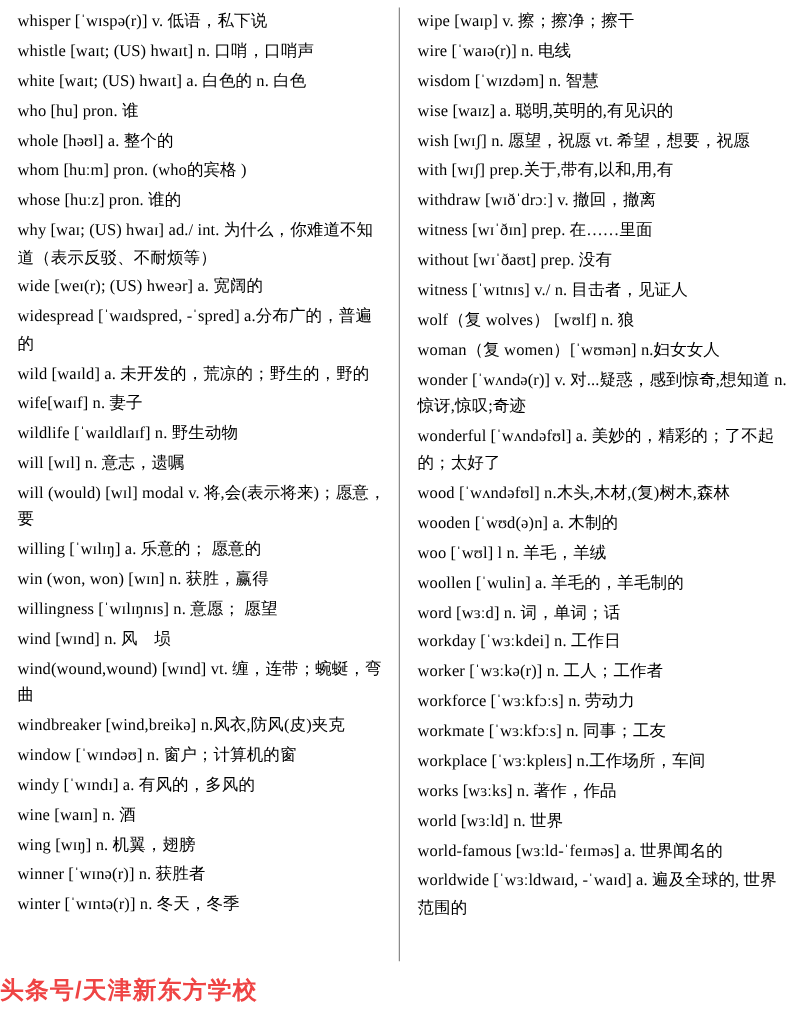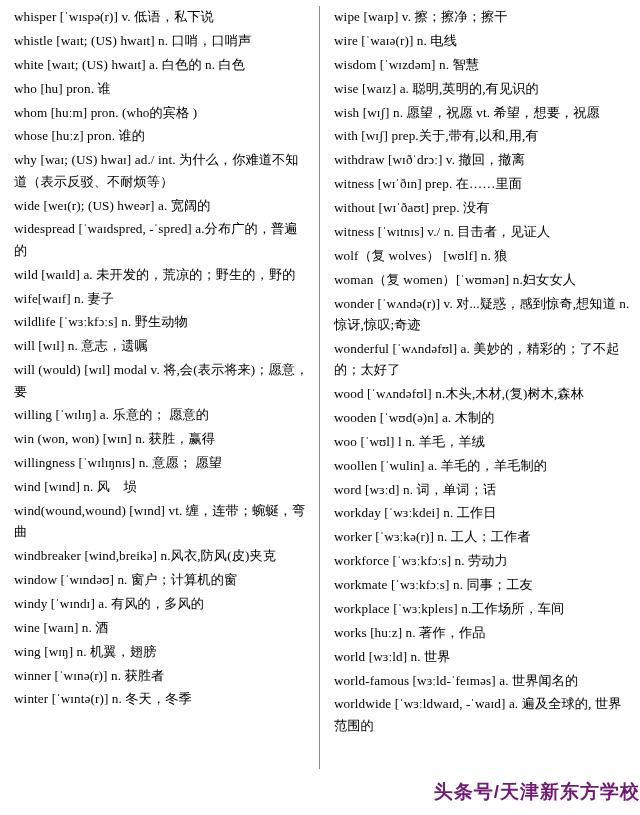--- a/index.html
+++ b/index.html
@@ -39,53 +39,54 @@
     margin: 0 0 2.5px 0;
     text-align: left;
     word-wrap: break-word;
     letter-spacing: 0.1px;
   }
   .watermark {
     position: absolute;
     left: 0;
     right: 0;
     bottom: 10px;
-    text-align: right;
+    text-align: left;
     font-family: "Liberation Sans", sans-serif;
     font-size: 19px;
     font-weight: bold;
-    color: #701a75;
+    color: #ef4444;
     letter-spacing: 1px;
   }
   .wm-wrap {
     position: absolute;
     left: 0;
     bottom: 0;
     width: 640px;
     height: 46px;
     background: #ffffff;
   }
 </style>
 </head>
 <body>
 
 <div class="page">
   <div class="column left">
     <div class="entry">whisper [ˈwɪspə(r)] v. 低语，私下说</div>
     <div class="entry">whistle [waɪt; (US) hwaɪt] n. 口哨，口哨声</div>
     <div class="entry">white [waɪt; (US) hwaɪt] a. 白色的 n. 白色</div>
     <div class="entry">who [hu] pron. 谁</div>
+    <div class="entry">whole [həʊl] a. 整个的</div>
     <div class="entry">whom [huːm] pron. (who的宾格 )</div>
     <div class="entry">whose [huːz] pron. 谁的</div>
     <div class="entry">why [waɪ; (US) hwaɪ] ad./ int. 为什么，你难道不知道（表示反驳、不耐烦等）</div>
     <div class="entry">wide [weɪ(r); (US) hweər] a. 宽阔的</div>
     <div class="entry">widespread [ˈwaɪdspred, -ˈspred] a.分布广的，普遍的</div>
     <div class="entry">wild [waɪld] a. 未开发的，荒凉的；野生的，野的</div>
     <div class="entry">wife[waɪf] n. 妻子</div>
-    <div class="entry">wildlife [ˈwɜːkfɔːs] n. 野生动物</div>
+    <div class="entry">wildlife [ˈwaɪldlaɪf] n. 野生动物</div>
     <div class="entry">will [wɪl] n. 意志，遗嘱</div>
     <div class="entry">will (would) [wɪl] modal v. 将,会(表示将来)；愿意，要</div>
     <div class="entry">willing [ˈwɪlɪŋ] a. 乐意的； 愿意的</div>
     <div class="entry">win (won, won) [wɪn] n. 获胜，赢得</div>
     <div class="entry">willingness [ˈwɪlɪŋnɪs] n. 意愿； 愿望</div>
     <div class="entry">wind [wɪnd] n. 风　埙</div>
     <div class="entry">wind(wound,wound) [wɪnd] vt. 缠，连带；蜿蜒，弯曲</div>
     <div class="entry">windbreaker [wind,breikə] n.风衣,防风(皮)夹克</div>
     <div class="entry">window [ˈwɪndəʊ] n. 窗户；计算机的窗</div>
     <div class="entry">windy [ˈwɪndɪ] a. 有风的，多风的</div>
@@ -113,21 +114,21 @@
     <div class="entry">wood [ˈwʌndəfʊl] n.木头,木材,(复)树木,森林</div>
     <div class="entry">wooden [ˈwʊd(ə)n] a. 木制的</div>
     <div class="entry">woo [ˈwʊl] l n. 羊毛，羊绒</div>
     <div class="entry">woollen [ˈwulin] a. 羊毛的，羊毛制的</div>
     <div class="entry">word [wɜːd] n. 词，单词；话</div>
     <div class="entry">workday [ˈwɜːkdei] n. 工作日</div>
     <div class="entry">worker [ˈwɜːkə(r)] n. 工人；工作者</div>
     <div class="entry">workforce [ˈwɜːkfɔːs] n. 劳动力</div>
     <div class="entry">workmate [ˈwɜːkfɔːs] n. 同事；工友</div>
     <div class="entry">workplace [ˈwɜːkpleɪs] n.工作场所，车间</div>
-    <div class="entry">works [huːz] n. 著作，作品</div>
+    <div class="entry">works [wɜːks] n. 著作，作品</div>
     <div class="entry">world [wɜːld] n. 世界</div>
     <div class="entry">world-famous [wɜːld-ˈfeɪməs] a. 世界闻名的</div>
     <div class="entry">worldwide [ˈwɜːldwaɪd, -ˈwaɪd] a. 遍及全球的, 世界范围的</div>
   </div>
 
   <div class="wm-wrap">
     <div class="watermark">头条号/天津新东方学校</div>
   </div>
 </div>
 

